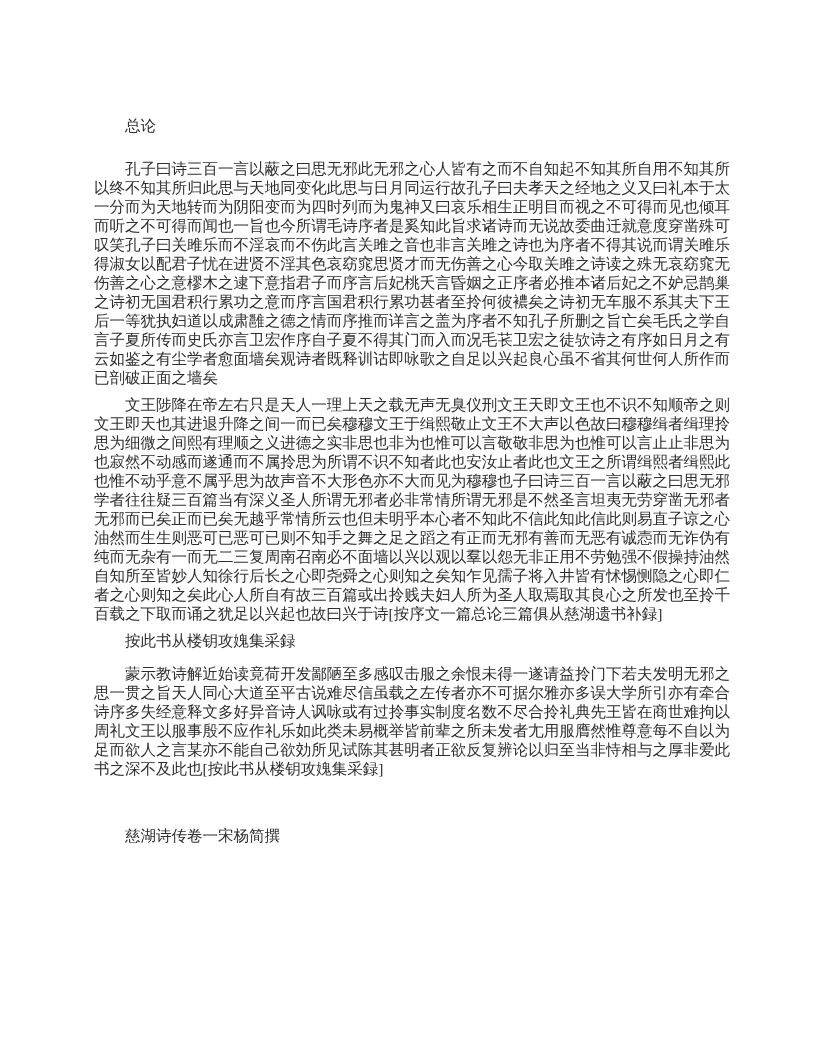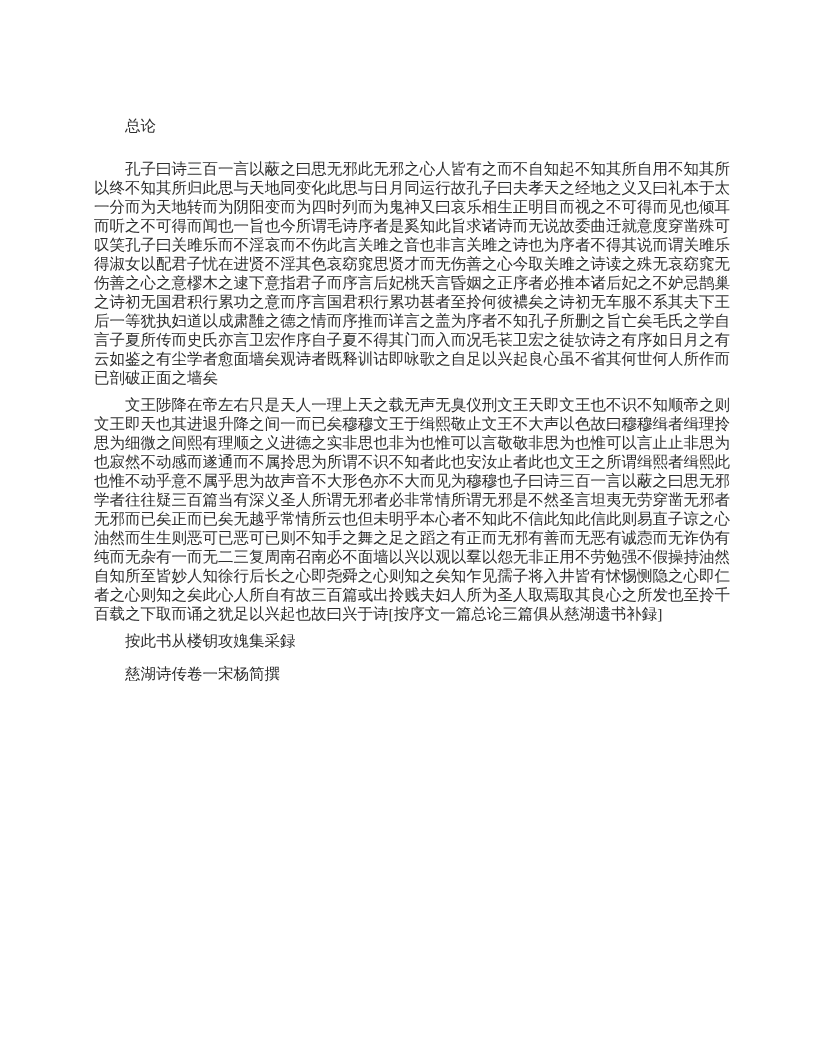--- a/index.html
+++ b/index.html
@@ -41,15 +41,16 @@
 </style>
 </head>
 <body>
 
 <div class="page">
   <div class="text-column">
     <div class="block mb24">总论</div>
     <div class="block mb8">孔子曰诗三百一言以蔽之曰思无邪此无邪之心人皆有之而不自知起不知其所自用不知其所以终不知其所归此思与天地同变化此思与日月同运行故孔子曰夫孝天之经地之义又曰礼本于太一分而为天地转而为阴阳变而为四时列而为鬼神又曰哀乐相生正明目而视之不可得而见也倾耳而听之不可得而闻也一旨也今所谓毛诗序者是奚知此旨求诸诗而无说故委曲迁就意度穿凿殊可叹笑孔子曰关雎乐而不淫哀而不伤此言关雎之音也非言关雎之诗也为序者不得其说而谓关雎乐得淑女以配君子忧在进贤不淫其色哀窈窕思贤才而无伤善之心今取关雎之诗读之殊无哀窈窕无伤善之心之意樛木之逮下意指君子而序言后妃桃夭言昏姻之正序者必推本诸后妃之不妒忌鹊巢之诗初无国君积行累功之意而序言国君积行累功甚者至拎何彼襛矣之诗初无车服不系其夫下王后一等犹执妇道以成肃雝之德之情而序推而详言之盖为序者不知孔子所删之旨亡矣毛氏之学自言子夏所传而史氏亦言卫宏作序自子夏不得其门而入而况毛苌卫宏之徒欤诗之有序如日月之有云如鉴之有尘学者愈面墙矣观诗者既释训诂即咏歌之自足以兴起良心虽不省其何世何人所作而已剖破正面之墙矣</div>
     <div class="block mb8">文王陟降在帝左右只是天人一理上天之载无声无臭仪刑文王天即文王也不识不知顺帝之则文王即天也其进退升降之间一而已矣穆穆文王于缉熙敬止文王不大声以色故曰穆穆缉者缉理拎思为细微之间熙有理顺之义进德之实非思也非为也惟可以言敬敬非思为也惟可以言止止非思为也寂然不动感而遂通而不属拎思为所谓不识不知者此也安汝止者此也文王之所谓缉熙者缉熙此也惟不动乎意不属乎思为故声音不大形色亦不大而见为穆穆也子曰诗三百一言以蔽之曰思无邪学者往往疑三百篇当有深义圣人所谓无邪者必非常情所谓无邪是不然圣言坦夷无劳穿凿无邪者无邪而已矣正而已矣无越乎常情所云也但未明乎本心者不知此不信此知此信此则易直子谅之心油然而生生则恶可已恶可已则不知手之舞之足之蹈之有正而无邪有善而无恶有诚悫而无诈伪有纯而无杂有一而无二三复周南召南必不面墙以兴以观以羣以怨无非正用不劳勉强不假操持油然自知所至皆妙人知徐行后长之心即尧舜之心则知之矣知乍见孺子将入井皆有怵惕恻隐之心即仁者之心则知之矣此心人所自有故三百篇或出拎贱夫妇人所为圣人取焉取其良心之所发也至拎千百载之下取而诵之犹足以兴起也故曰兴于诗[按序文一篇总论三篇俱从慈湖遗书补録]</div>
     <div class="block mb14">按此书从楼钥攻媿集采録</div>
+    <div class="block mb48">蒙示教诗解近始读竟荷开发鄙陋至多感叹击服之余恨未得一遂请益拎门下若夫发明无邪之思一贯之旨天人同心大道至平古说难尽信虽载之左传者亦不可据尔雅亦多误大学所引亦有牵合诗序多失经意释文多好异音诗人讽咏或有过拎事实制度名数不尽合拎礼典先王皆在商世难拘以周礼文王以服事殷不应作礼乐如此类未易概举皆前辈之所未发者尢用服膺然惟尊意每不自以为足而欲人之言某亦不能自己欲効所见试陈其甚明者正欲反复辨论以归至当非恃相与之厚非爱此书之深不及此也[按此书从楼钥攻媿集采録]</div>
     <div class="block mb26">慈湖诗传卷一宋杨简撰</div>
   </div>
 </div>
 
 </body></html>

